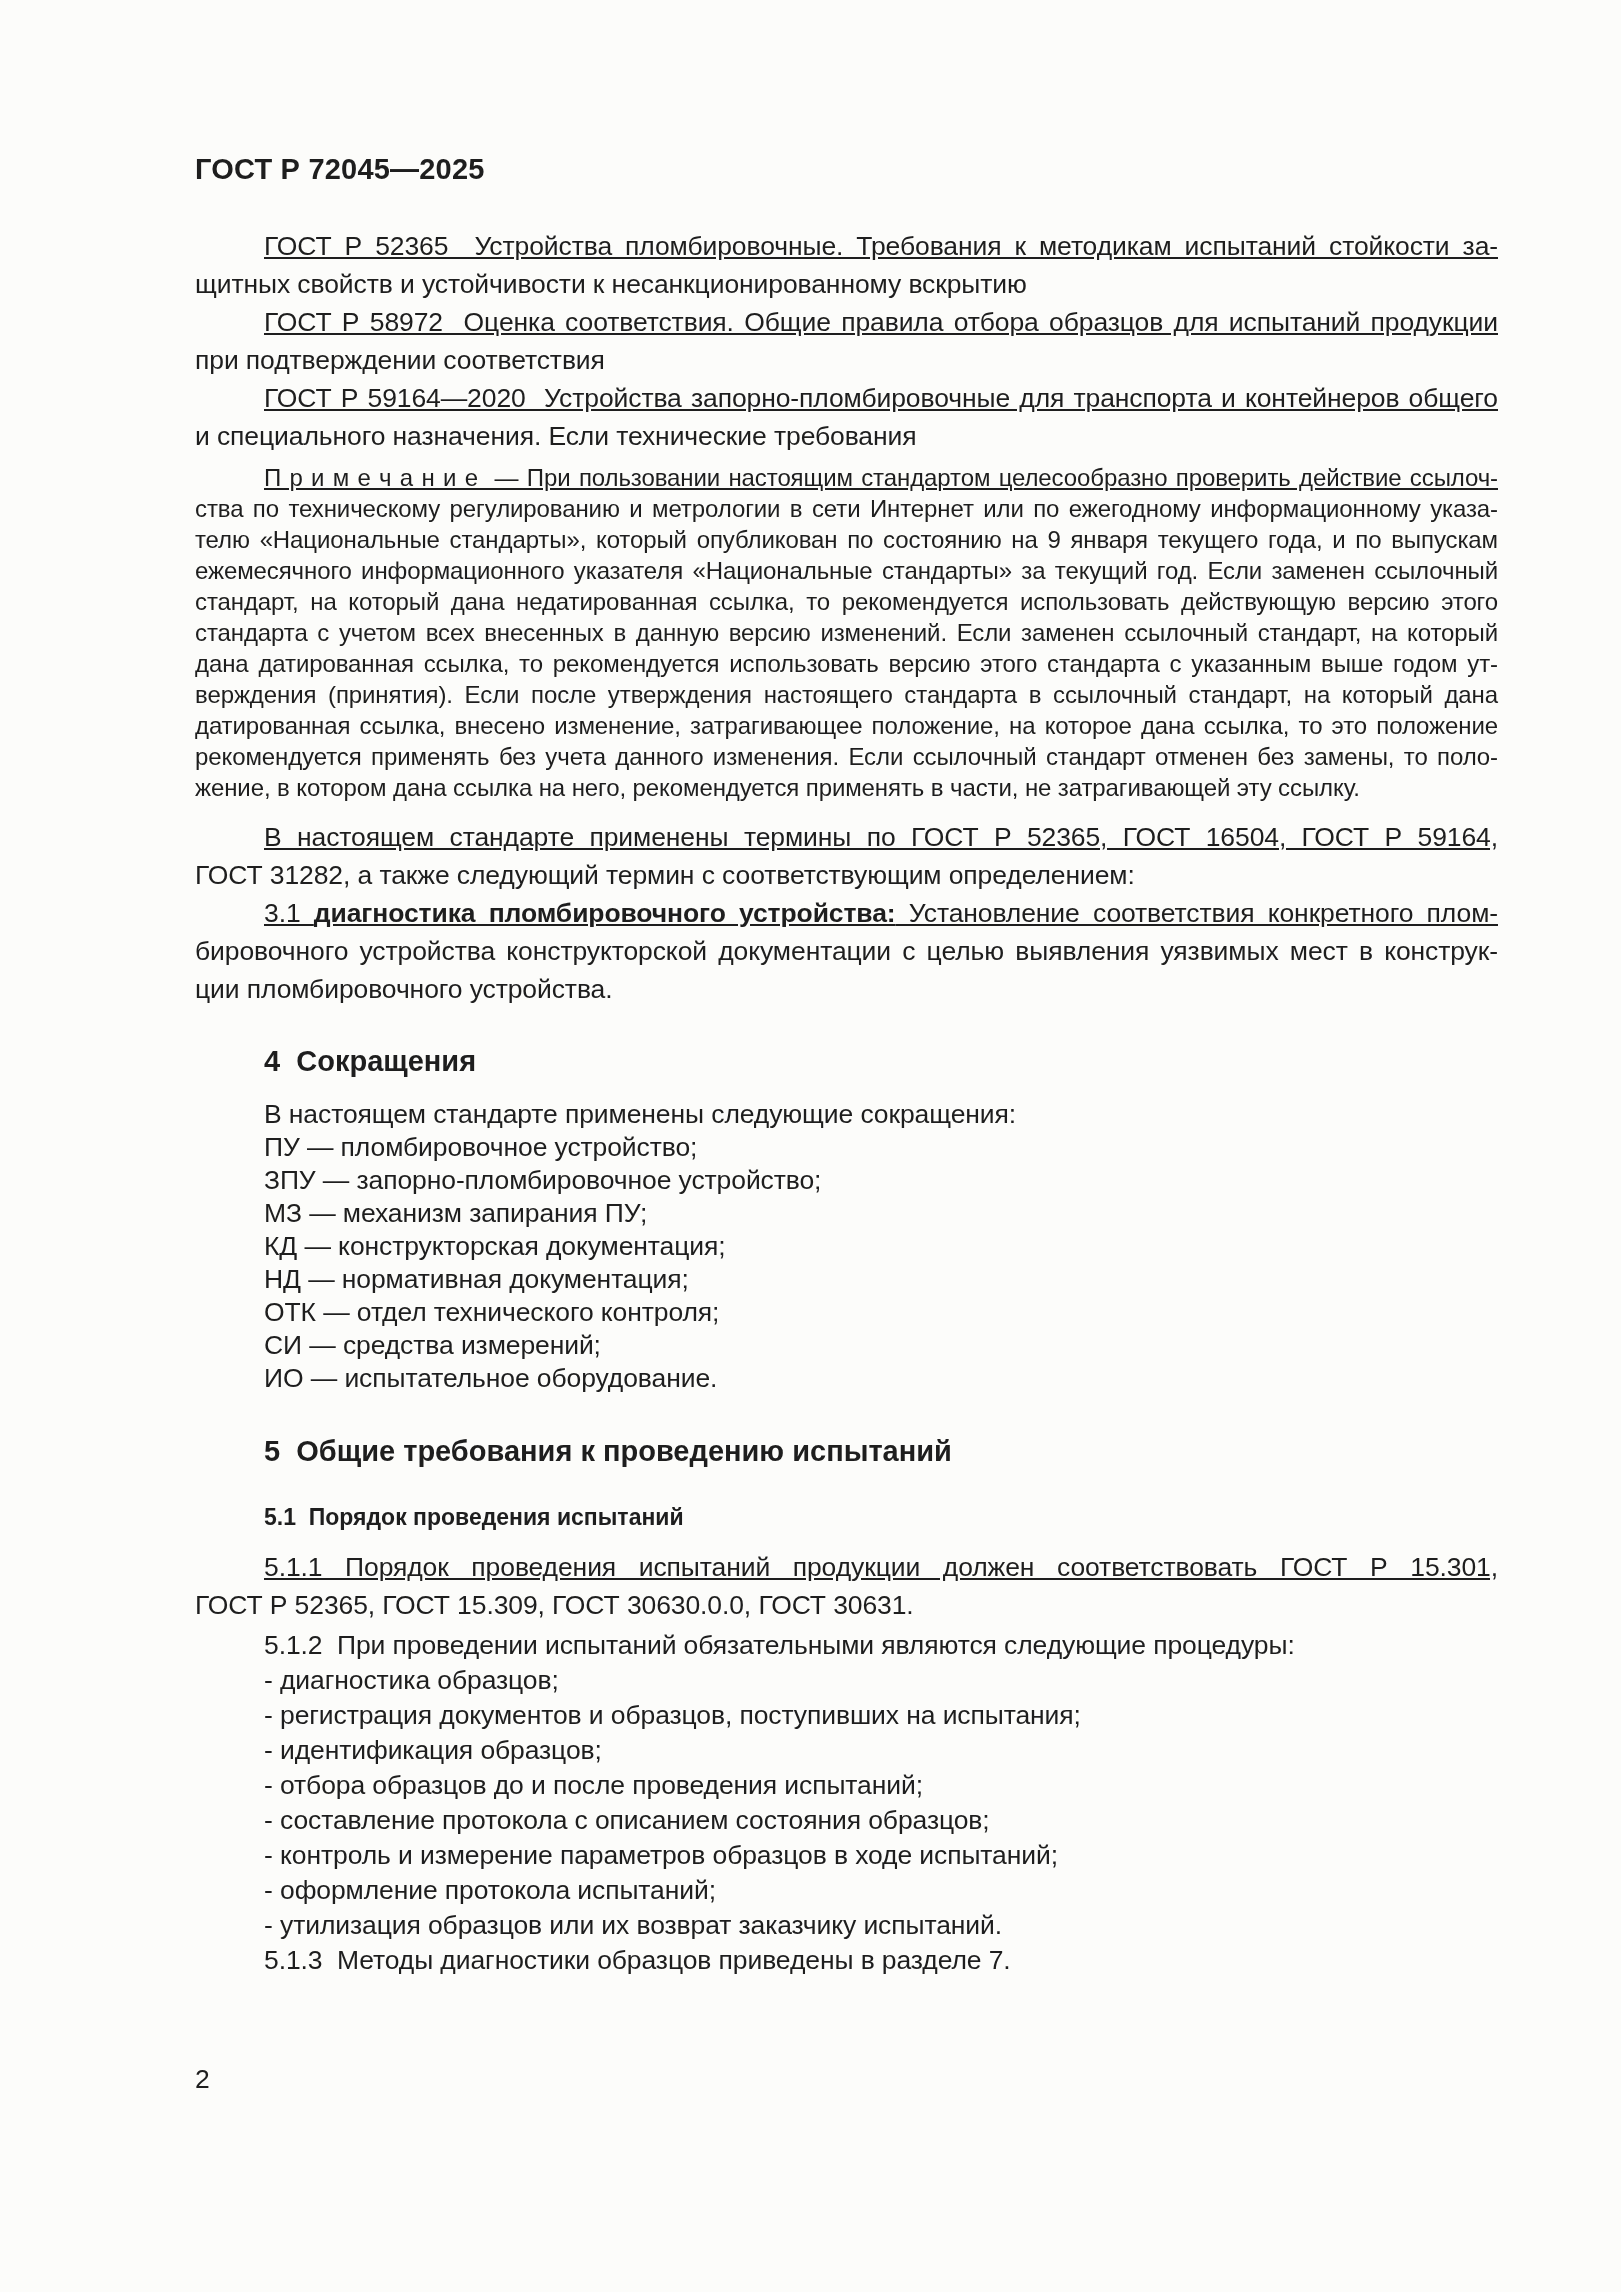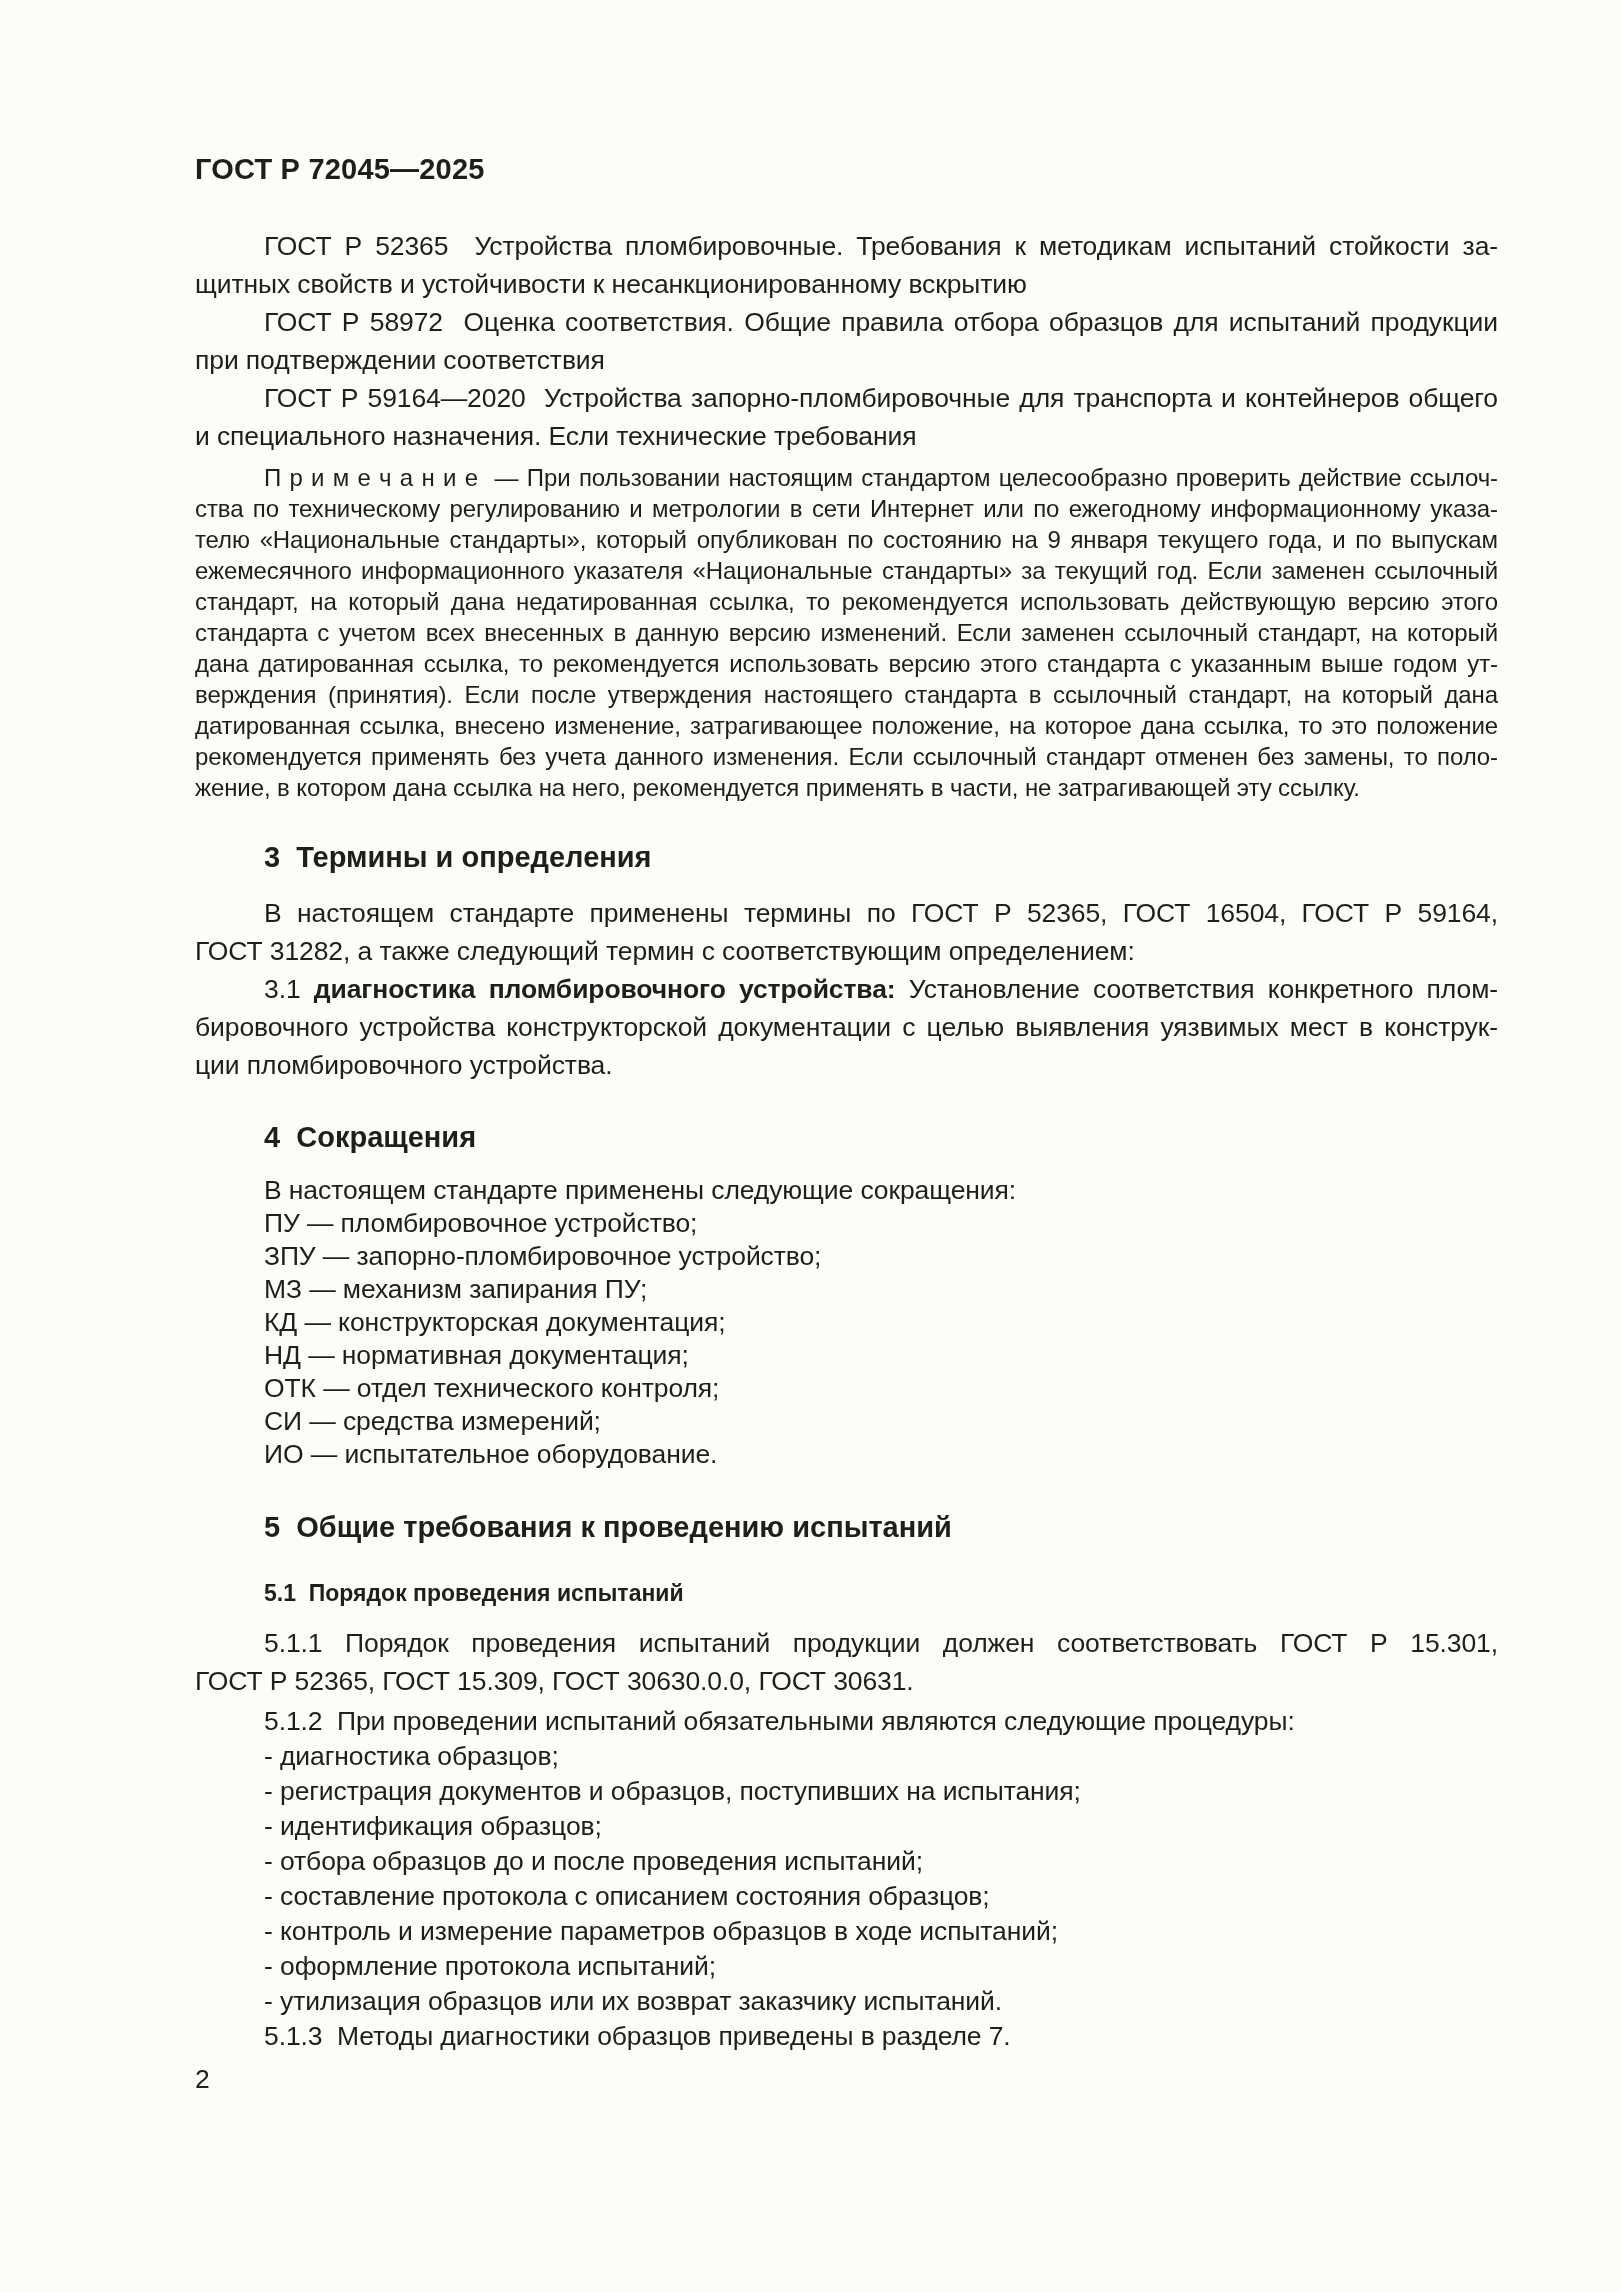--- a/index.html
+++ b/index.html
@@ -10,21 +10,21 @@
     background:#fcfcfa; color:#1e1e1e;
     font-family:"Liberation Sans","DejaVu Sans",sans-serif;
     padding:155px 123px 0 195px;
   }
   .doc-header { font-size:29px; font-weight:700; line-height:29px; letter-spacing:0.2px; }
   .body-text  { font-size:26.5px;  line-height:38px; letter-spacing:-0.1px; }
   .note-text  { font-size:24px; line-height:31px; letter-spacing:-0.1px; }
 
   .line { text-align:justify; text-align-last:justify; }
   .line.last { text-align-last:left; }
-  .indent .line.first, .line.ind { text-indent:69px; }
+  .indent .line.first, .line.ind { text-indent:69px;text-decoration:underline; }
   .indent-all .line { text-indent:69px; text-align-last:left; }
 
   .h-section { font-size:29px; font-weight:700; line-height:43px; text-indent:69px; letter-spacing:0; }
   .h-sub     { font-size:23px; font-weight:700; line-height:37px; text-indent:69px; }
 
   .refs      { margin-top:43px; }
   .note      { margin-top:6.9px; }
   .h3        { margin-top:33px; }
   .s3-intro  { margin-top:14.7px; }
   .h4        { margin-top:32px; }
@@ -64,21 +64,20 @@
       <div class="line">ежемесячного информационного указателя «Национальные стандарты» за текущий год. Если заменен ссылочный</div>
       <div class="line">стандарт, на который дана недатированная ссылка, то рекомендуется использовать действующую версию этого</div>
       <div class="line">стандарта с учетом всех внесенных в данную версию изменений. Если заменен ссылочный стандарт, на который</div>
       <div class="line">дана датированная ссылка, то рекомендуется использовать версию этого стандарта с указанным выше годом ут-</div>
       <div class="line">верждения (принятия). Если после утверждения настоящего стандарта в ссылочный стандарт, на который дана</div>
       <div class="line">датированная ссылка, внесено изменение, затрагивающее положение, на которое дана ссылка, то это положение</div>
       <div class="line">рекомендуется применять без учета данного изменения. Если ссылочный стандарт отменен без замены, то поло-</div>
       <div class="line last">жение, в котором дана ссылка на него, рекомендуется применять в части, не затрагивающей эту ссылку.</div>
     </div>
 
-  <h2 class="h-section h3">3&nbsp; Термины и определения</h2>
 
   <div class="para body-text indent s3-intro">
       <div class="line first">В настоящем стандарте применены термины по ГОСТ Р 52365, ГОСТ 16504, ГОСТ Р 59164,</div>
       <div class="line last">ГОСТ 31282, а также следующий термин с соответствующим определением:</div>
     </div>
 
   <div class="para body-text">
     <div class="line ind"><span>3.1 </span><b>диагностика пломбировочного устройства:</b><span> Установление соответствия конкретного плом-</span></div>
     <div>
         <div class="line first">бировочного устройства конструкторской документации с целью выявления уязвимых мест в конструк-</div>

